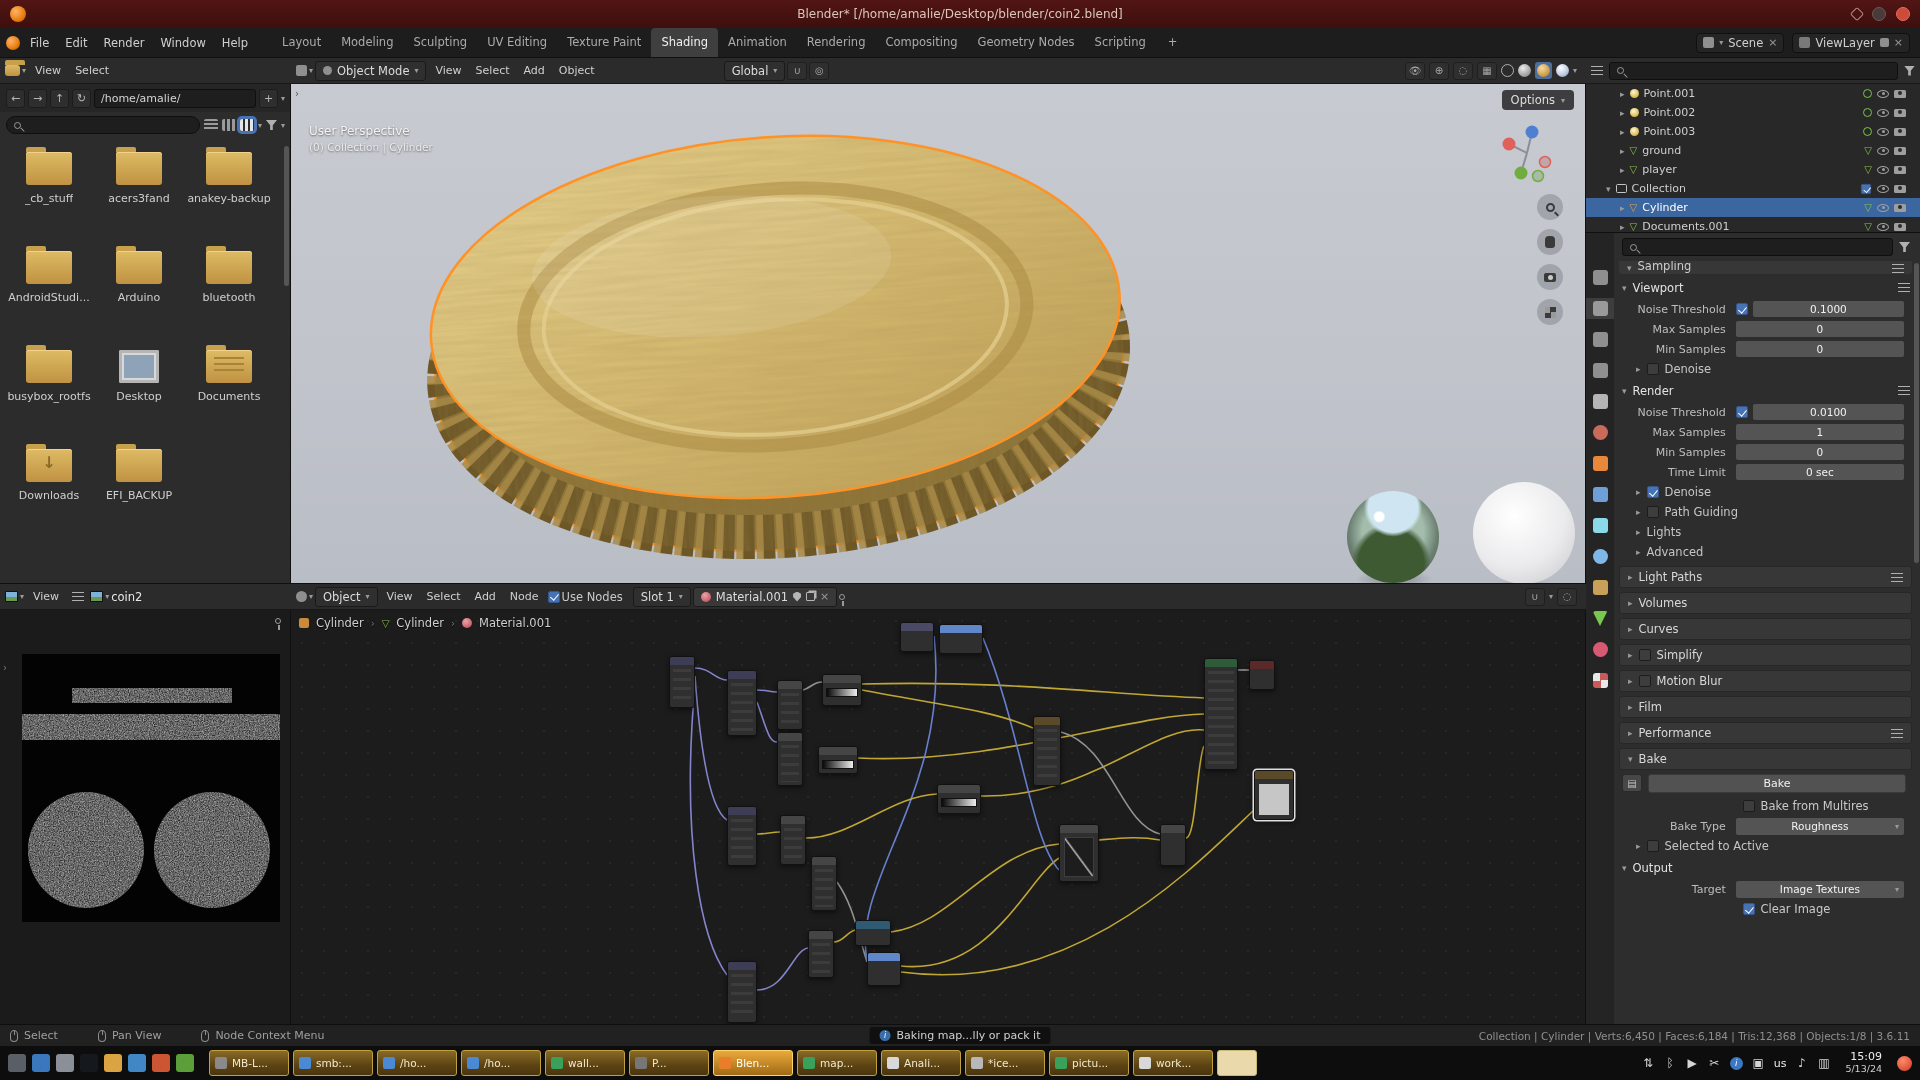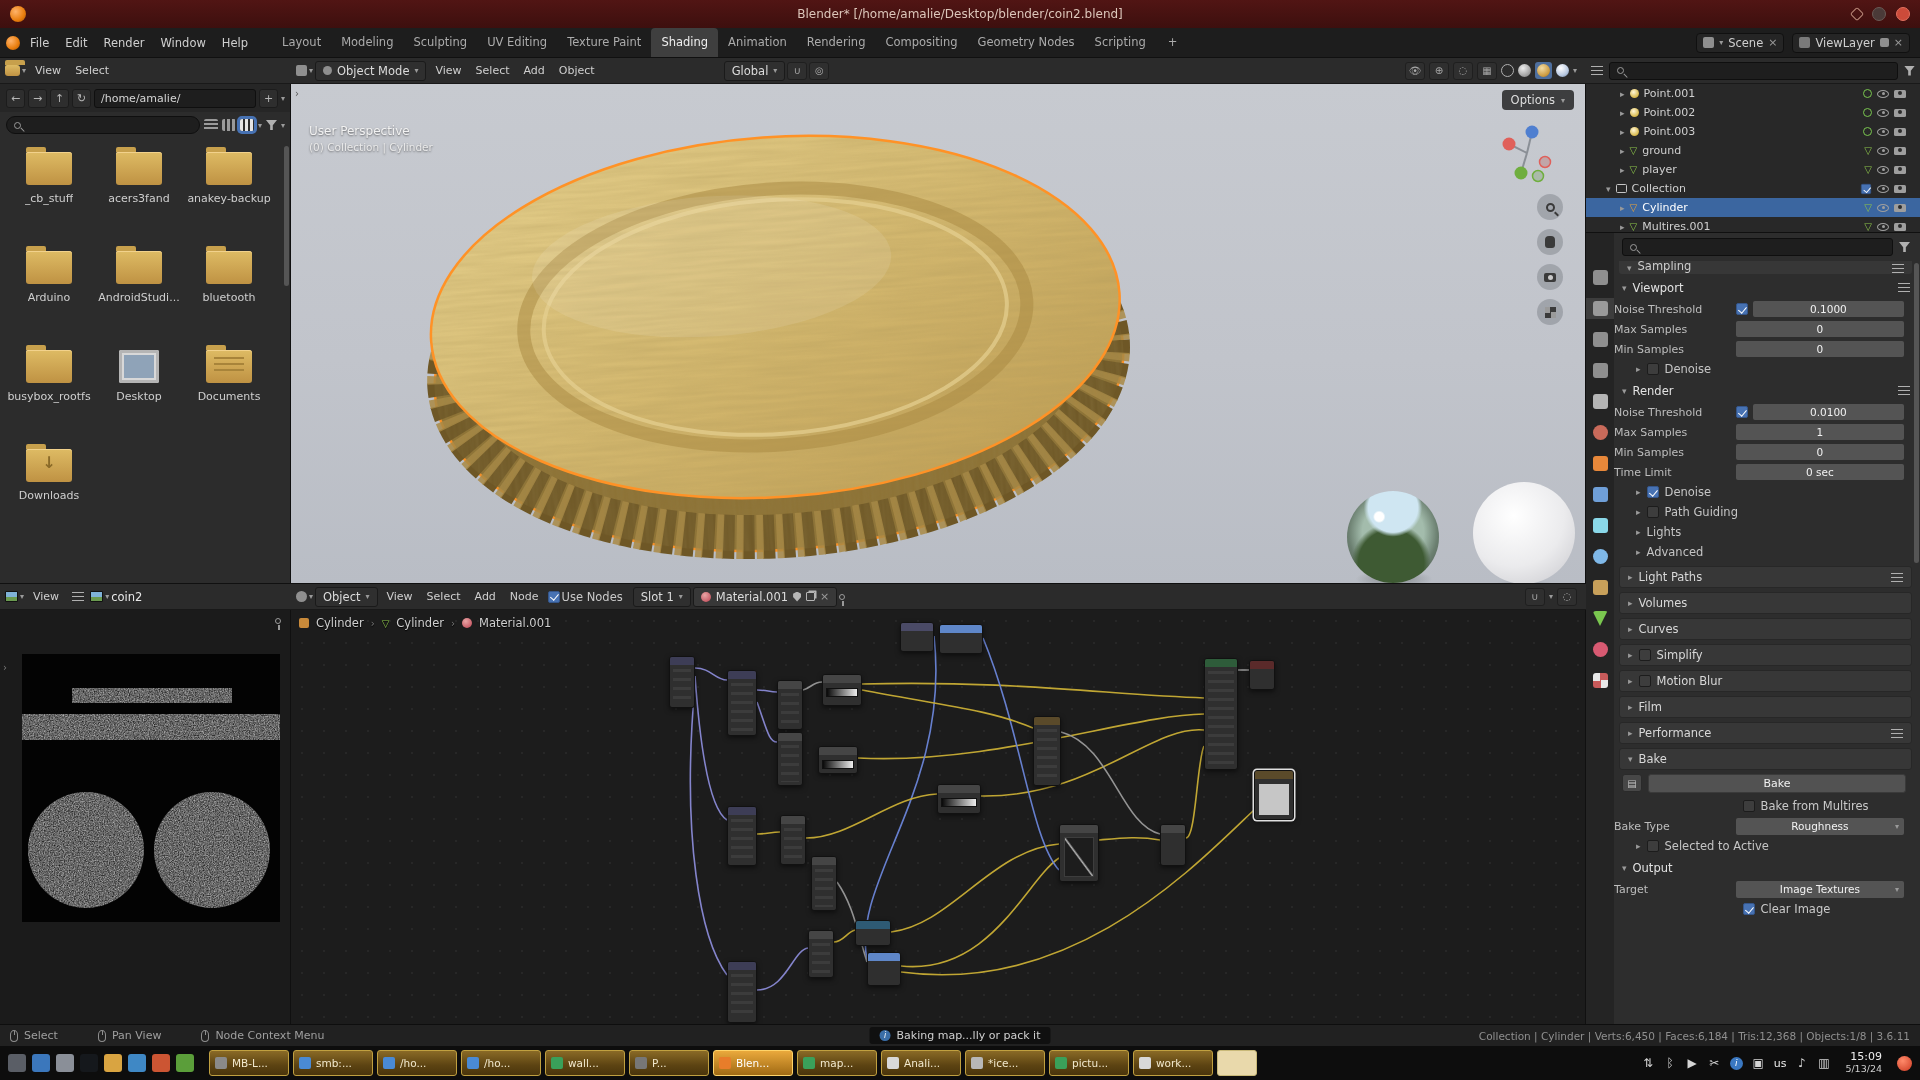--- a/index.html
+++ b/index.html
@@ -120,21 +120,21 @@
 .ollabel{flex:1;white-space:nowrap;overflow:hidden;text-overflow:ellipsis;font-size:11px}
 
 #props{left:1586px;top:233px;width:334px;height:791px;background:#2d2d2d}
 #prop-tabs{position:absolute;left:0;top:0;width:28px;bottom:0;background:#242424;display:flex;flex-direction:column;align-items:center;padding-top:34px;gap:10px}
 .tabslot{width:28px;display:flex;justify-content:center;padding:3px 0}
 .tabslot.active{background:#3d3d3d}
 .ticon{width:15px;height:15px;border-radius:3px}
 #prop-main{position:absolute;left:28px;top:0;right:0;bottom:0}
 #prop-search{height:28px;display:flex;align-items:center;gap:6px;padding:0 10px 0 8px}
 .prow{height:20px;display:flex;align-items:center;padding-right:16px}
-.plab{width:42%;padding-right:10px;color:#bdbdbd;white-space:nowrap;overflow:hidden;font-size:11px}
+.plab{width:42%;text-align:right;padding-right:10px;color:#bdbdbd;white-space:nowrap;overflow:hidden;font-size:11px}
 .pctl{flex:1;display:flex;align-items:center;gap:5px}
 .vf{flex:1;height:16px;background:#545454;border-radius:2px;color:#f2f2f2;display:flex;align-items:center;justify-content:center;font-size:10.5px}
 .ddf{flex:1;height:17px;background:#545454;border-radius:2px;color:#f2f2f2;display:flex;align-items:center;justify-content:center;position:relative;font-size:10.5px}
 .ddf .caret{position:absolute;right:5px}
 .psub{height:23px;display:flex;align-items:center;gap:6px;padding:0 10px 0 8px;color:#e2e2e2}
 .pfold{height:20px;display:flex;align-items:center;gap:6px;padding:0 10px 0 22px;color:#c5c5c5}
 .ppanel{background:#373737;border:1px solid #272727;border-radius:3px;height:22px;display:flex;align-items:center;gap:6px;padding:0 8px;margin:4px 8px 0 5px;color:#d8d8d8}
 .pcut{height:13px;overflow:hidden;margin:0 8px 2px 5px;background:#373737;border-radius:0 0 3px 3px;display:flex;align-items:flex-end;gap:6px;padding:0 8px 1px;color:#cdcdcd}
 .bakerow{height:26px;display:flex;align-items:center;gap:6px;padding:0 14px 0 8px}
 .bakeico{width:20px;height:18px;background:#474747;border:1px solid #2a2a2a;border-radius:3px;display:flex;align-items:center;justify-content:center;color:#c5c5c5;font-size:10px}
@@ -254,45 +254,49 @@
         <div class="fcell">
           <div class="folder folder"></div>
           <div class="flabel">acers3fand</div>
         </div>
         <div class="fcell">
           <div class="folder folder"></div>
           <div class="flabel">anakey-backup</div>
         </div>
         <div class="fcell">
           <div class="folder folder"></div>
+          <div class="flabel">AndroidStudi...</div>
+        </div>
+        <div class="fcell">
+          <div class="folder folder"></div>
           <div class="flabel">Arduino</div>
-        </div>
-        <div class="fcell">
-          <div class="folder folder"></div>
-          <div class="flabel">AndroidStudi...</div>
         </div>
         <div class="fcell">
           <div class="folder folder"></div>
           <div class="flabel">bluetooth</div>
         </div>
         <div class="fcell">
           <div class="folder folder"></div>
           <div class="flabel">busybox_rootfs</div>
         </div>
         <div class="fcell">
           <div class="desktopico"></div>
           <div class="flabel">Desktop</div>
         </div>
         <div class="fcell">
           <div class="folder documents"></div>
           <div class="flabel">Documents</div>
         </div>
         <div class="fcell">
           <div class="folder downloads"></div>
           <div class="flabel">Downloads</div>
+        </div>
+        <div class="fcell">
+          <div class="folder folder"></div>
+          <div class="flabel">EFI_BACKUP</div>
         </div>
       </div>
     <div class="scrollv" style="top:88px;height:140px"></div>
   </div>
 
   <div id="imged" class="panel">
     <div class="ehdr">
       <span class="thumbico"></span>
       <span class="caret">▾</span>
       <div id="imged-menus" style="display:flex">
@@ -663,21 +667,21 @@
           <span class="ar">▸</span>
           <span class="oi-mesh act">▽</span>
           <span class="ollabel">Cylinder</span>
           <span class="oi-mesh">▽</span>
           <span class="eyeico"></span>
           <span class="camico"></span>
         </div>
         <div class="olrow" style="padding-left: 34px;">
           <span class="ar">▸</span>
           <span class="oi-mesh">▽</span>
-          <span class="ollabel">Multires.001</span>
+          <span class="ollabel">Documents.001</span>
           <span class="oi-mesh">▽</span>
           <span class="eyeico"></span>
           <span class="camico"></span>
         </div>
       </div>
   </div>
 
   <div id="props" class="panel">
     <div id="prop-tabs">
         <div class="tabslot">

